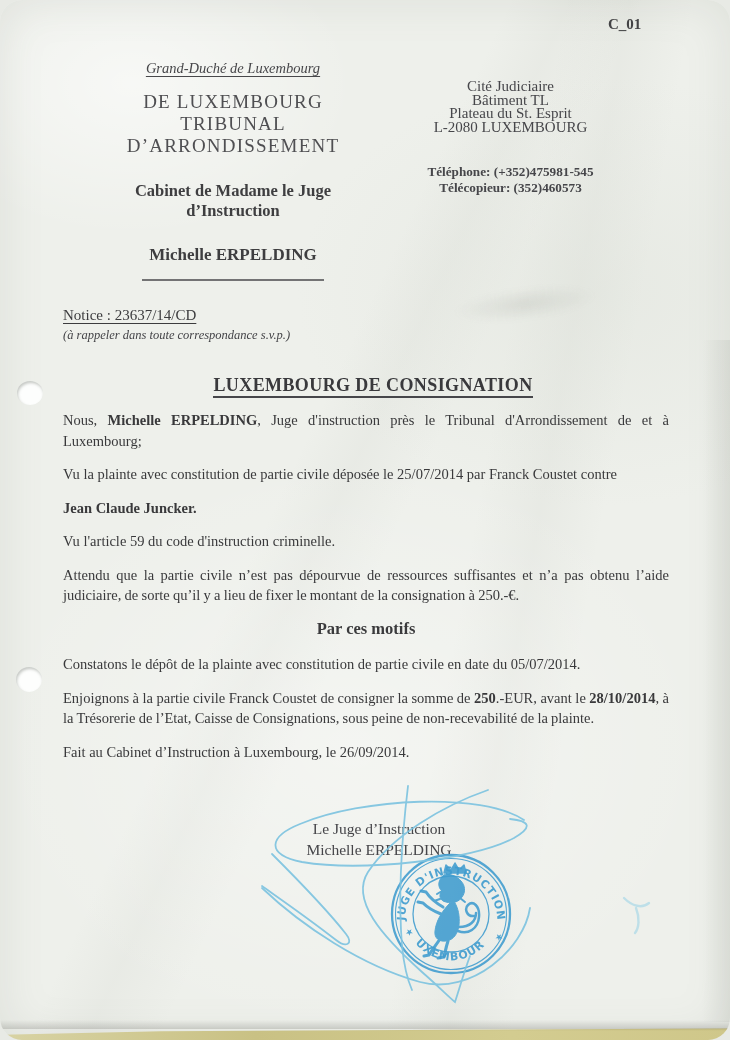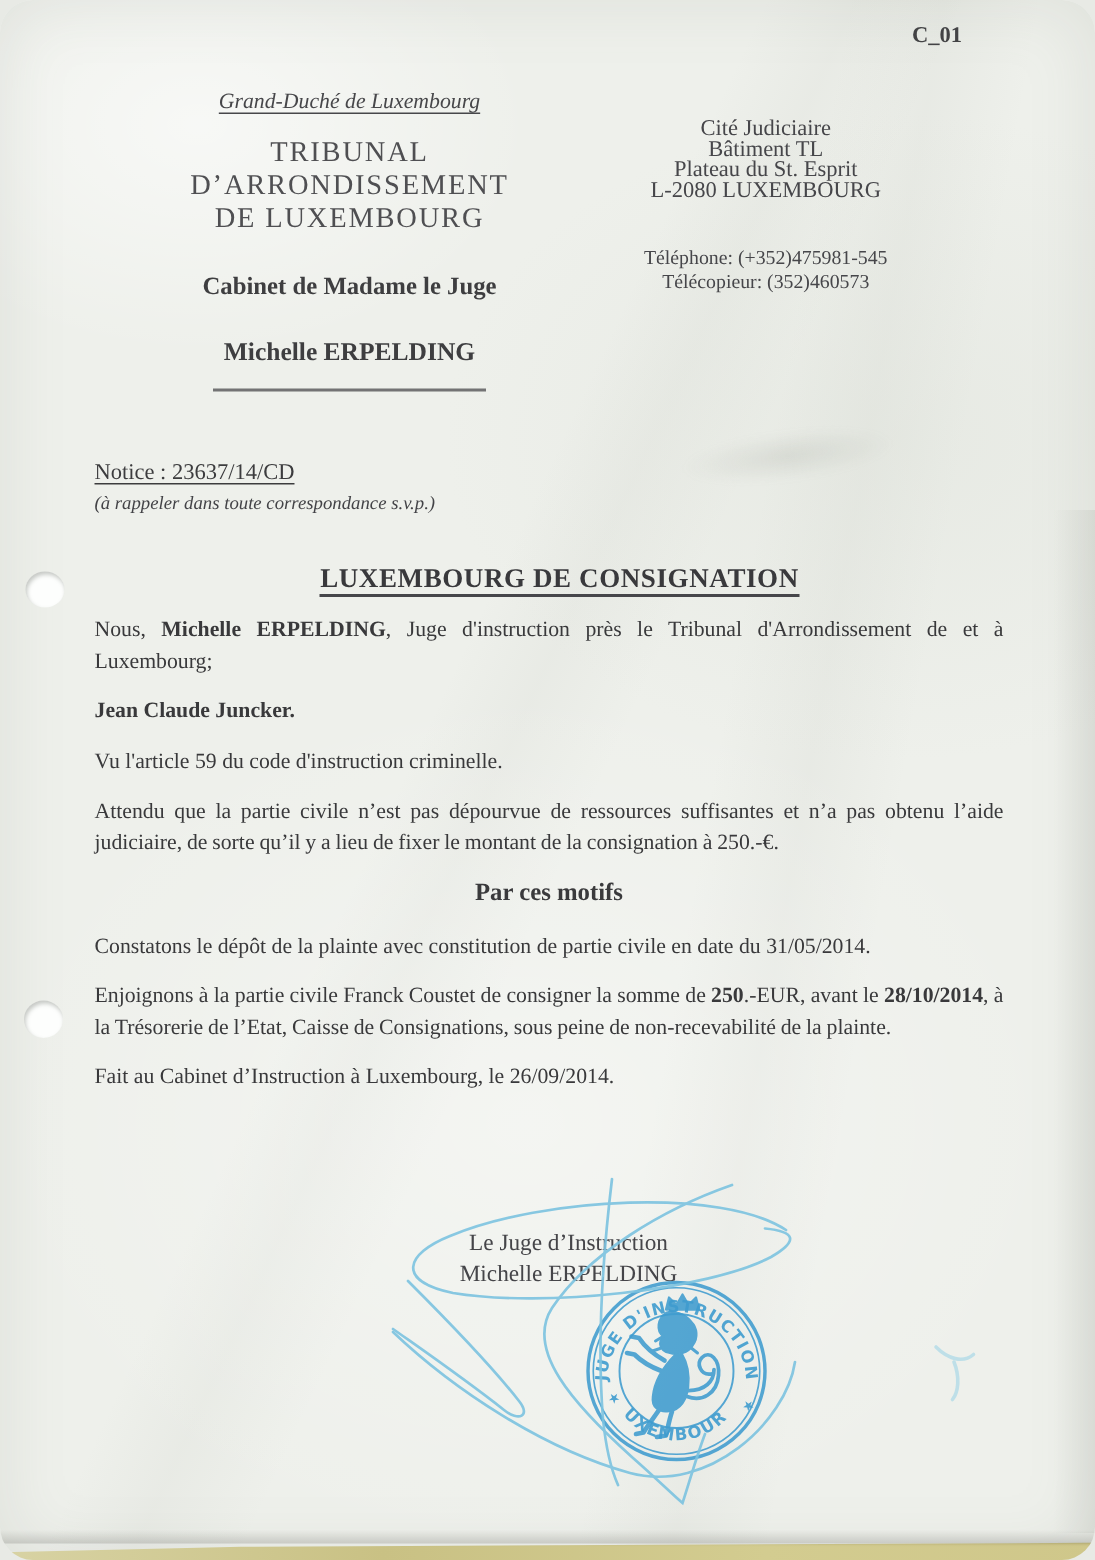--- a/index.html
+++ b/index.html
@@ -22,21 +22,21 @@
   
   .corner{left:608px;top:16px;font-size:15px;font-weight:bold;color:#434345;}
   .lh-left{left:78px;top:60px;width:310px;text-align:center;}
   .country{font-size:14.5px;color:#47474a;font-style:italic;}
   .court{margin-top:14px;font-size:19px;line-height:22px;letter-spacing:1.2px;color:#4f4f52;}
   .office{margin-top:24px;font-size:16.5px;line-height:20px;font-weight:bold;color:#3e3e40;}
   .judge{margin-top:24px;font-size:17px;font-weight:bold;color:#3e3e40;}
   .rule{margin:14px auto 0;width:182px;border-top:2px solid rgba(74,74,76,0.75);}
   .lh-right{left:398px;top:80px;width:225px;text-align:center;color:#46464a;}
   .addr{font-size:15px;line-height:13.5px;}
-  .phones{margin-top:30px;font-size:13.2px;line-height:16px;}
+  .phones{margin-top:30px;font-size:13.2px;line-height:16px;font-weight:bold;}
   
   .notice{left:63px;top:307px;}
   .notice-ref{font-size:15px;color:#3c3c3e;}
   .notice-note{font-size:12.5px;margin-top:4px;color:#434347;font-style:italic;}
   
   .title-wrap{left:0;top:375px;width:746px;text-align:center;}
   .title{font-size:18px;font-weight:bold;letter-spacing:0.4px;color:#39393c;
          border-bottom:2px solid #46464a;padding-bottom:1px;}
   
   .body{left:63px;top:410px;width:606px;font-size:14.5px;line-height:20.5px;color:#39393b;}
@@ -72,25 +72,26 @@
   <div class="abs crease-a"></div>
   <div class="abs crease-b"></div>
   <div class="abs hole hole-1"></div>
   <div class="abs hole hole-2"></div>
 
   <div class="abs corner">C_01</div>
 
   <div class="abs lh-left">
     <div class="country u">Grand-Duché de Luxembourg</div>
     <div class="court">
+      <div>DE LUXEMBOURG</div>
       <div>TRIBUNAL D’ARRONDISSEMENT</div>
-      <div>DE LUXEMBOURG</div>
     </div>
     <div class="office">
       <div>Cabinet de Madame le Juge</div>
+      <div>d’Instruction</div>
     </div>
     <div class="judge">Michelle ERPELDING</div>
     <div class="rule"></div>
   </div>
 
   <div class="abs lh-right">
     <div class="addr">
       <div>Cité Judiciaire</div>
       <div>Bâtiment TL</div>
       <div>Plateau du St. Esprit</div>
@@ -106,25 +107,26 @@
     <div class="notice-ref u">Notice : 23637/14/CD</div>
     <div class="notice-note">(à rappeler dans toute correspondance s.v.p.)</div>
   </div>
 
   <div class="abs title-wrap">
     <span class="title">LUXEMBOURG DE CONSIGNATION</span>
   </div>
 
   <div class="abs body">
     <p class="just"><span>Nous, </span><b>Michelle ERPELDING</b><span>, Juge d'instruction près le Tribunal d'Arrondissement de et à Luxembourg;</span></p>
+    <p>Vu la plainte avec constitution de partie civile déposée le 25/07/2014 par Franck Coustet contre</p>
     <p class="b">Jean Claude Juncker.</p>
     <p>Vu l'article 59 du code d'instruction criminelle.</p>
     <p class="just">Attendu que la partie civile n’est pas dépourvue de ressources suffisantes et n’a pas obtenu l’aide judiciaire, de sorte qu’il y a lieu de fixer le montant de la consignation à 250.-€.</p>
     <div class="motifs">Par ces motifs</div>
-    <p>Constatons le dépôt de la plainte avec constitution de partie civile en date du 31/05/2014.</p>
+    <p>Constatons le dépôt de la plainte avec constitution de partie civile en date du 05/07/2014.</p>
     <p class="just"><span>Enjoignons à la partie civile Franck Coustet de consigner la somme de </span><b>250</b><span>.-EUR, avant le </span><b>28/10/2014</b><span>, à la Trésorerie de l’Etat, Caisse de Consignations, sous peine de non-recevabilité de la plainte.</span></p>
     <p>Fait au Cabinet d’Instruction à Luxembourg, le 26/09/2014.</p>
   </div>
 
   <div class="abs sig">
     <div>Le Juge d’Instruction</div>
     <div>Michelle ERPELDING</div>
   </div>
 
   <svg class="abs stamp-svg" width="142" height="142" viewBox="0 0 142 142">

